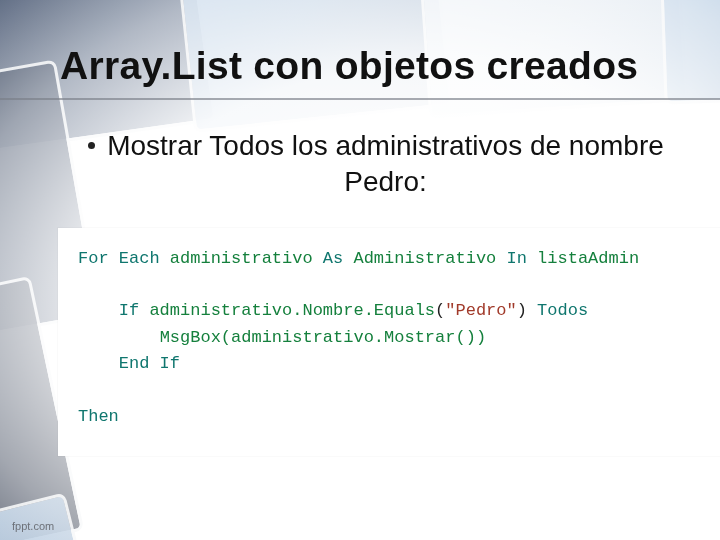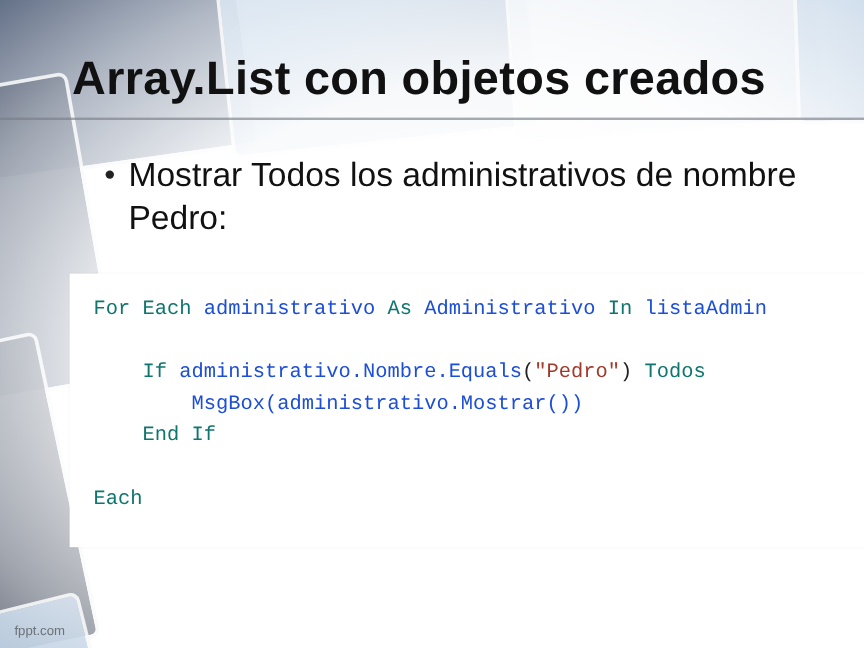--- a/index.html
+++ b/index.html
@@ -63,20 +63,21 @@
   }
 
   .body {
     padding: 28px 56px 0 88px;
   }
 
   .bullet-row {
     display: flex;
     align-items: flex-start;
     gap: 12px;
+    text-align: center;
   }
   .bullet-dot {
     width: 7px; height: 7px; border-radius: 50%;
     background: #222;
     margin-top: 14px;
     flex: 0 0 auto;
   }
   .bullet-text {
     font-size: 28px;
     line-height: 1.28;
@@ -90,21 +91,21 @@
     padding: 18px 20px 26px 20px;
     font-family: Consolas, "Courier New", monospace;
     font-size: 17px;
     line-height: 1.55;
     white-space: pre;
     color: #222;
     width: 680px;
     box-shadow: 0 0 0 1px rgba(0,0,0,0.02);
   }
   .kw   { color: #0f766e; }   
-  .id   { color: #1d4ed8; }
+  .id   { color: #15803d; }
   .str  { color: #a13a2a; }
   .plain{ color: #222222; }
 
   
   .footer {
     position: absolute;
     left: 12px;
     bottom: 8px;
     font-size: 11px;
     color: #6d7178;
@@ -138,19 +139,19 @@
       <span class="bullet-dot"></span>
       <span class="bullet-text">Mostrar Todos los administrativos de nombre Pedro:</span>
     </div>
 
     <div class="code-block"><span class="kw">For Each</span><span class="id"> administrativo </span><span class="kw">As</span><span class="id"> Administrativo </span><span class="kw">In</span><span class="id"> listaAdmin</span>
 
     <span class="kw">If</span><span class="id"> administrativo.Nombre.Equals</span><span class="plain">(</span><span class="str">"Pedro"</span><span class="plain">) </span><span class="kw">Todos</span>
         <span class="id">MsgBox(administrativo.Mostrar())</span>
     <span class="kw">End If</span>
 
-<span class="kw">Each</span></div>
+<span class="kw">Then</span></div>
 
   </div>
 
 </div>
 
 <div class="footer">fppt.com</div>
 
 </body></html>

